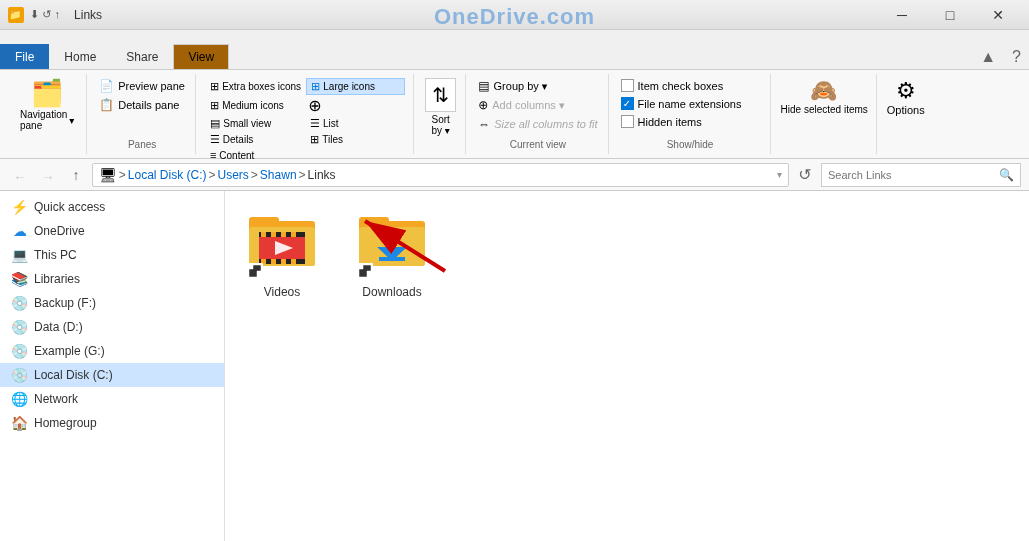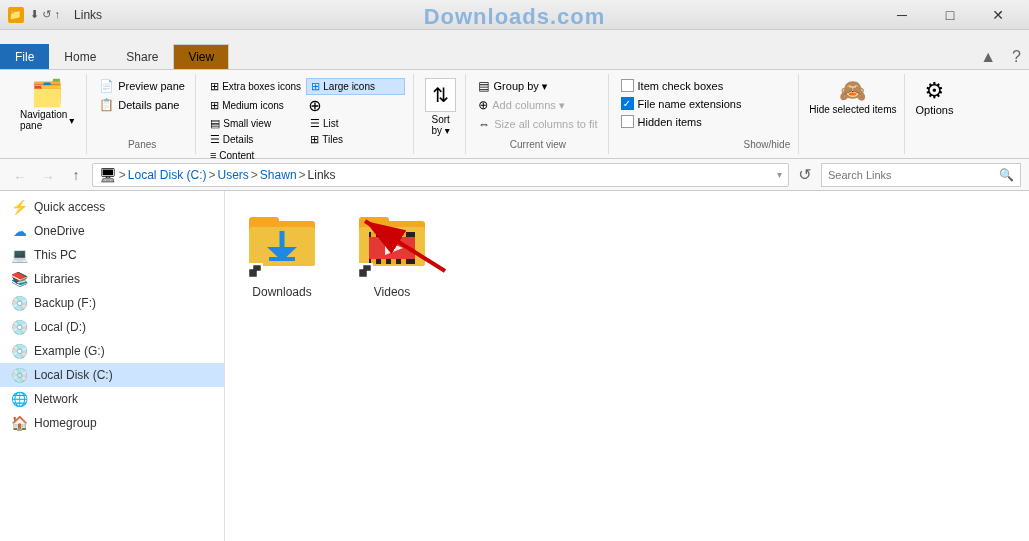--- a/index.html
+++ b/index.html
@@ -67,21 +67,21 @@
     .file-item { display: flex; flex-direction: column; align-items: center; gap: 6px; cursor: pointer; padding: 6px; width: 90px; }
     .file-icon-container { position: relative; width: 70px; height: 70px; }
     .file-item-label { font-size: 12px; text-align: center; color: #333; }
     .shortcut-arrow { position: absolute; bottom: 0; left: 0; width: 16px; height: 16px; }
   </style>
 </head>
 <body>
 
 <div style="position:relative; width:1029px; height:541px; overflow:hidden;">
 
-  <div class="watermark">Downloads.com</div>
+  <div class="watermark">OneDrive.com</div>
 
   <div class="title-bar">
     <div class="title-bar-left">
       <div class="title-bar-icon">📁</div>
 
       <span style="font-size:11px; color:#555;">⬇ ↺ ↑</span>
       <span style="font-size:12px; color:#333; margin-left:8px;">Links</span>
     </div>
     <div class="title-bar-controls">
       <button class="title-btn">─</button>
@@ -178,27 +178,27 @@
           <div class="cv-item">
             <span style="font-size:12px;">▤</span>
             <span style="font-size:11px;">Group by ▾</span>
           </div>
           <div class="cv-item">
             <span style="font-size:12px;">⊕</span>
             <span style="font-size:11px; color:#aaa;">Add columns ▾</span>
           </div>
           <div class="cv-item">
             <span style="font-size:12px;">⇔</span>
-            <span style="font-size:11px; color:#aaa;">Size all columns to fit</span>
+            <span style="font-size:11px; color:#aaa;font-style:italic;">Size all columns to fit</span>
           </div>
         </div>
         <div class="ribbon-group-title" style="font-size:10px; color:#666; text-align:center;">Current view</div>
       </div>
 
-      <div style="display:flex; flex-direction:row; border-right:1px solid #ddd; padding:4px 8px; min-width:160px;">
+      <div style="display:flex; flex-direction:column; border-right:1px solid #ddd; padding:4px 8px; min-width:160px;">
         <div style="display:flex; gap:4px; flex:1;">
           <div style="display:flex; flex-direction:column; gap:3px;">
             <div class="sh-item">
               <div class="checkbox-sq"></div>
               <span style="font-size:11px;">Item check boxes</span>
             </div>
             <div class="sh-item">
               <div class="checkbox-sq checked">✓</div>
               <span style="font-size:11px;">File name extensions</span>
             </div>
@@ -266,21 +266,21 @@
       <div class="sidebar-item">
         <span class="sidebar-icon" style="color:#f5c518;">📚</span>
         <span>Libraries</span>
       </div>
       <div class="sidebar-item">
         <span class="sidebar-icon" style="color:#888;">💿</span>
         <span>Backup (F:)</span>
       </div>
       <div class="sidebar-item">
         <span class="sidebar-icon" style="color:#888;">💿</span>
-        <span>Local (D:)</span>
+        <span>Data (D:)</span>
       </div>
       <div class="sidebar-item">
         <span class="sidebar-icon" style="color:#888;">💿</span>
         <span>Example (G:)</span>
       </div>
       <div class="sidebar-item active">
         <span class="sidebar-icon" style="color:#888;">💿</span>
         <span>Local Disk (C:)</span>
       </div>
       <div class="sidebar-item">
@@ -299,43 +299,20 @@
         <svg width="160" height="80" viewBox="0 0 160 80">
           <defs>
             <marker id="arrowhead" markerWidth="10" markerHeight="7" refX="10" refY="3.5" orient="auto">
               <polygon points="0 0, 10 3.5, 0 7" fill="#cc0000"></polygon>
             </marker>
           </defs>
           <path d="M 140 70 L 60 20" stroke="#cc0000" stroke-width="4" fill="none" marker-end="url(#arrowhead)"></path>
         </svg>
       </div>
 
-
-      <div class="file-item">
-        <div class="file-icon-container">
-          <svg width="70" height="60" viewBox="0 0 70 60">
-
-            <rect x="2" y="12" width="66" height="45" rx="3" fill="#f5a623"></rect>
-            <rect x="2" y="8" width="30" height="10" rx="3" fill="#f5a623"></rect>
-
-            <rect x="2" y="18" width="66" height="39" rx="3" fill="#f0c040"></rect>
-
-            <line x1="35" y1="22" x2="35" y2="44" stroke="#1e88e5" stroke-width="5"></line>
-            <polygon points="20,38 35,52 50,38" fill="#1e88e5"></polygon>
-            <line x1="22" y1="50" x2="48" y2="50" stroke="#1e88e5" stroke-width="4"></line>
-          </svg>
-          <div class="shortcut-arrow">
-            <svg width="16" height="16" viewBox="0 0 16 16">
-              <rect width="16" height="16" fill="white" rx="1"></rect>
-              <path d="M2 14 L2 6 L6 6 L6 2 L14 2 L14 8 L10 8 L10 14 Z" fill="#333" stroke="white" stroke-width="0.5"></path>
-            </svg>
-          </div>
-        </div>
-        <span class="file-item-label">Downloads</span>
-      </div>
 
       <div class="file-item">
         <div class="file-icon-container">
           <svg width="70" height="60" viewBox="0 0 70 60">
 
             <rect x="2" y="12" width="66" height="45" rx="3" fill="#f5a623"></rect>
             <rect x="2" y="8" width="30" height="10" rx="3" fill="#f5a623"></rect>
 
             <rect x="2" y="18" width="66" height="39" rx="3" fill="#f0c040"></rect>
 
@@ -355,16 +332,39 @@
           </svg>
           <div class="shortcut-arrow">
             <svg width="16" height="16" viewBox="0 0 16 16">
               <rect width="16" height="16" fill="white" rx="1"></rect>
               <path d="M2 14 L2 6 L6 6 L6 2 L14 2 L14 8 L10 8 L10 14 Z" fill="#333" stroke="white" stroke-width="0.5"></path>
             </svg>
           </div>
         </div>
         <span class="file-item-label">Videos</span>
       </div>
+
+      <div class="file-item">
+        <div class="file-icon-container">
+          <svg width="70" height="60" viewBox="0 0 70 60">
+
+            <rect x="2" y="12" width="66" height="45" rx="3" fill="#f5a623"></rect>
+            <rect x="2" y="8" width="30" height="10" rx="3" fill="#f5a623"></rect>
+
+            <rect x="2" y="18" width="66" height="39" rx="3" fill="#f0c040"></rect>
+
+            <line x1="35" y1="22" x2="35" y2="44" stroke="#1e88e5" stroke-width="5"></line>
+            <polygon points="20,38 35,52 50,38" fill="#1e88e5"></polygon>
+            <line x1="22" y1="50" x2="48" y2="50" stroke="#1e88e5" stroke-width="4"></line>
+          </svg>
+          <div class="shortcut-arrow">
+            <svg width="16" height="16" viewBox="0 0 16 16">
+              <rect width="16" height="16" fill="white" rx="1"></rect>
+              <path d="M2 14 L2 6 L6 6 L6 2 L14 2 L14 8 L10 8 L10 14 Z" fill="#333" stroke="white" stroke-width="0.5"></path>
+            </svg>
+          </div>
+        </div>
+        <span class="file-item-label">Downloads</span>
+      </div>
     </div>
   </div>
 
 </div>
 
 </body></html>

